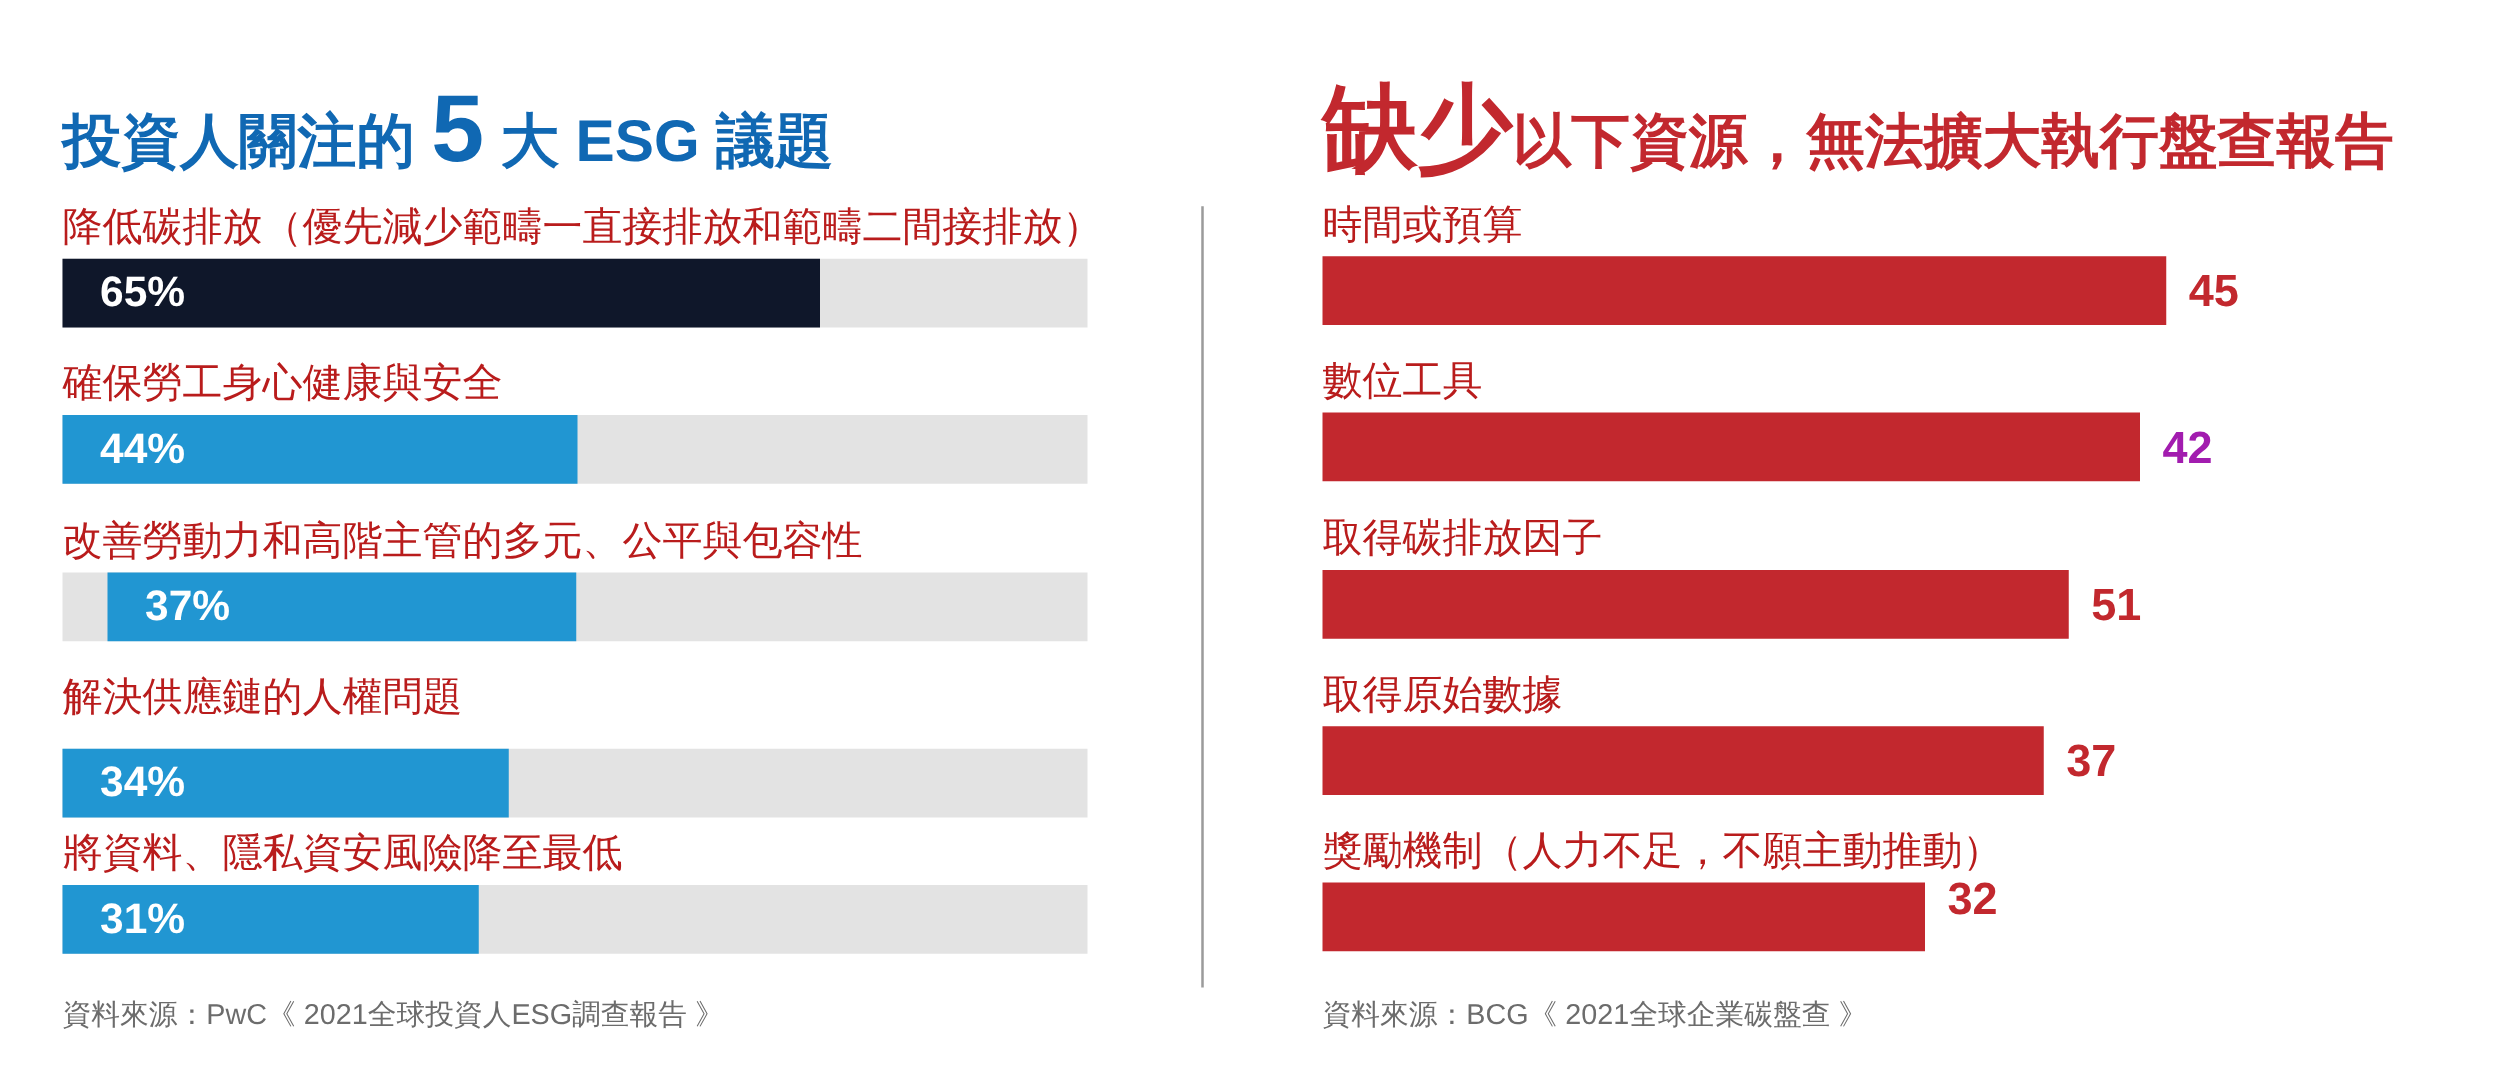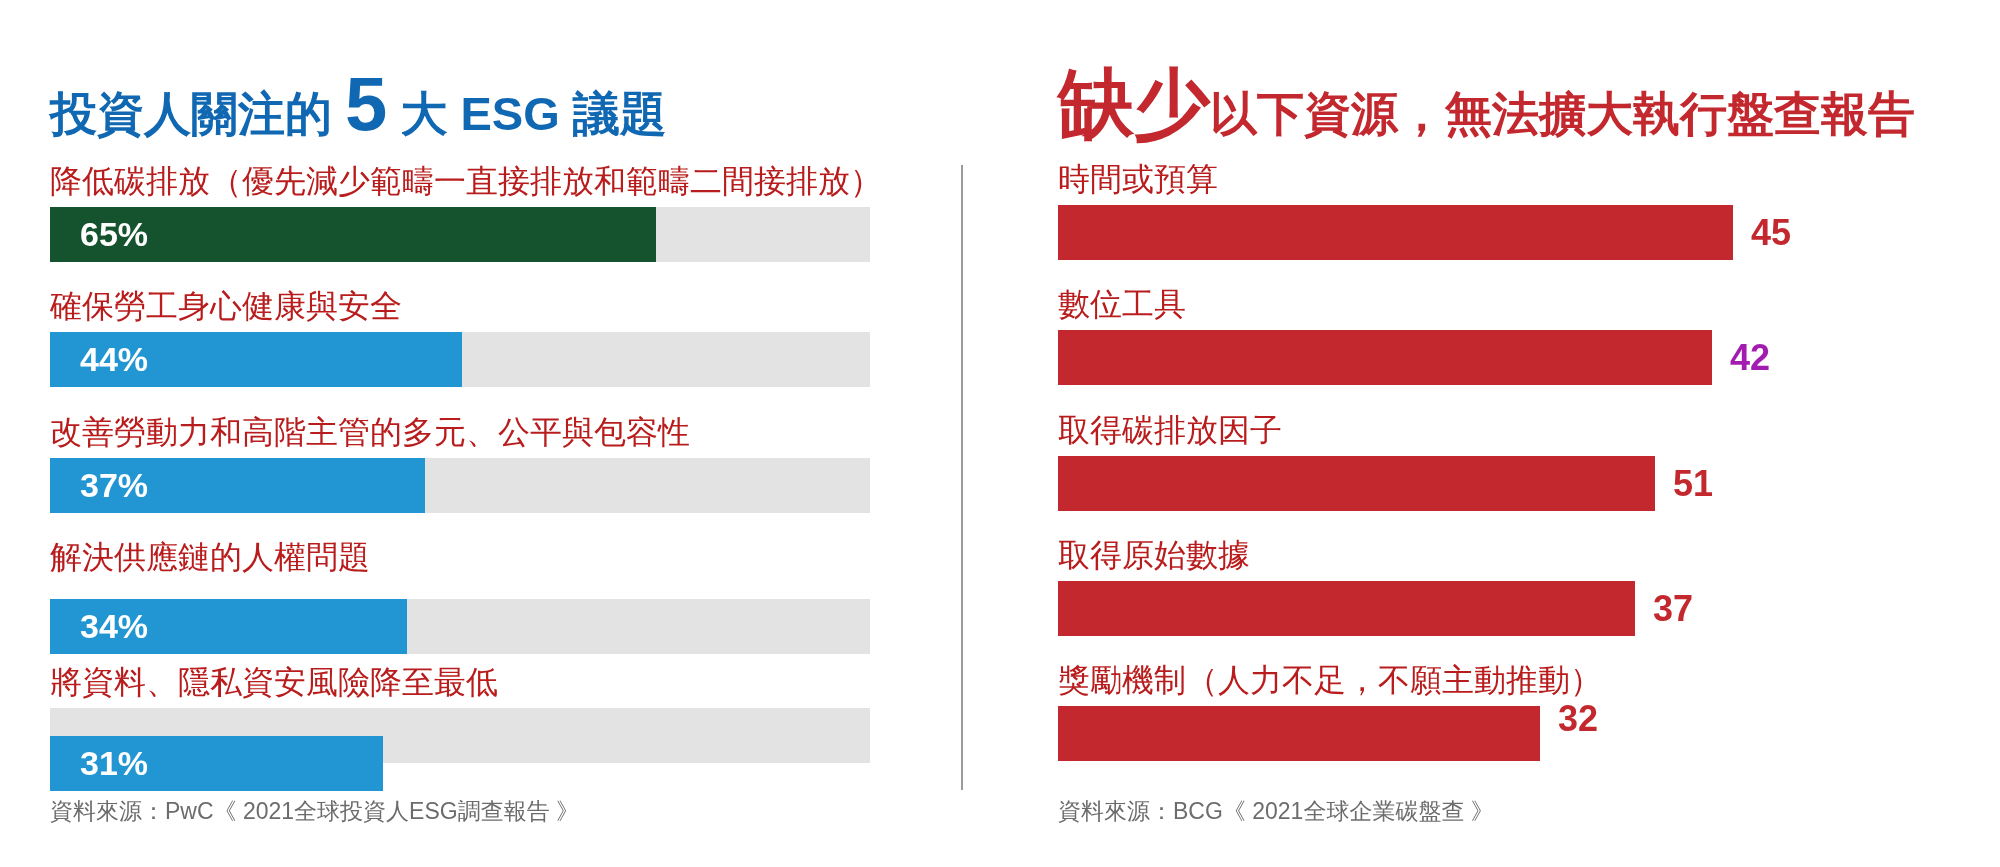--- a/index.html
+++ b/index.html
@@ -83,37 +83,37 @@
   </div>
 
   <div class="title right-title" style="color: rgb(194, 40, 46);">
     <span class="t-big">缺少</span>
     <span class="t-norm">以下資源，無法擴大執行盤查報告</span>
   </div>
 
   <div id="left-rows">
       <div class="bar-label" style="left: 50px; top: 161px;">降低碳排放（優先減少範疇一直接排放和範疇二間接排放）</div>
       <div class="bar-track" style="left: 50px; top: 207px; width: 820px; background: rgb(227, 227, 227);">
-        <div class="bar-fill" style="width: 606px; background: #14532d;"><span class="pct-label">65%</span></div>
+        <div class="bar-fill" style="width: 606px; background: #0f172a;"><span class="pct-label">65%</span></div>
       </div>
       <div class="bar-label" style="left: 50px; top: 286px;">確保勞工身心健康與安全</div>
       <div class="bar-track" style="left: 50px; top: 332px; width: 820px; background: rgb(227, 227, 227);">
         <div class="bar-fill" style="width: 412px; background: rgb(33, 150, 210);"><span class="pct-label">44%</span></div>
       </div>
       <div class="bar-label" style="left: 50px; top: 412px;">改善勞動力和高階主管的多元、公平與包容性</div>
       <div class="bar-track" style="left: 50px; top: 458px; width: 820px; background: rgb(227, 227, 227);">
-        <div class="bar-fill" style="width: 375px; background: rgb(33, 150, 210);"><span class="pct-label">37%</span></div>
+        <div class="bar-fill" style="width: 375px; background: rgb(33, 150, 210); margin-left: 36px;"><span class="pct-label">37%</span></div>
       </div>
       <div class="bar-label" style="left: 50px; top: 537px;">解決供應鏈的人權問題</div>
       <div class="bar-track" style="left: 50px; top: 583px; width: 820px; background: rgb(227, 227, 227); margin-top: 16px;">
         <div class="bar-fill" style="width: 357px; background: rgb(33, 150, 210);"><span class="pct-label">34%</span></div>
       </div>
       <div class="bar-label" style="left: 50px; top: 662px;">將資料、隱私資安風險降至最低</div>
       <div class="bar-track" style="left: 50px; top: 708px; width: 820px; background: rgb(227, 227, 227);">
-        <div class="bar-fill" style="width: 333px; background: rgb(33, 150, 210); margin-top: 28px;"><span class="pct-label">31%</span></div>
+        <div class="bar-fill" style="width: 333px; background: rgb(33, 150, 210);"><span class="pct-label">31%</span></div>
       </div>
     </div>
   <div id="right-rows">
       <div class="bar-label" style="left: 1058px; top: 159px;">時間或預算</div>
       <div class="bar-fill" style="left: 1058px; top: 205px; width: 675px; background: rgb(194, 40, 46);"></div>
       <div class="value-label" style="left: 1751px; top: 205px; color: rgb(194, 40, 46);">45</div>
       <div class="bar-label" style="left: 1058px; top: 284px;">數位工具</div>
       <div class="bar-fill" style="left: 1058px; top: 330px; width: 654px; background: rgb(194, 40, 46);"></div>
       <div class="value-label" style="left: 1730px; top: 330px; color: #a21caf;">42</div>
       <div class="bar-label" style="left: 1058px; top: 410px;">取得碳排放因子</div>

